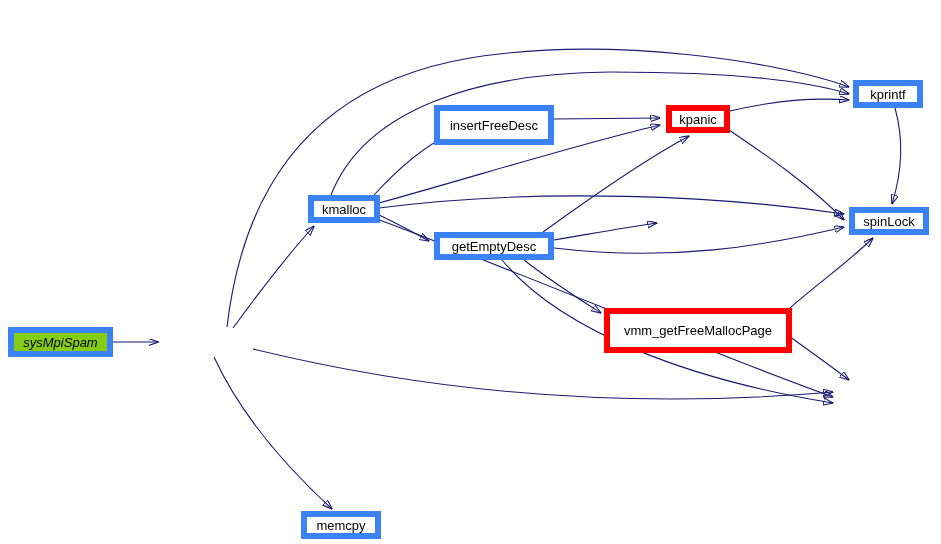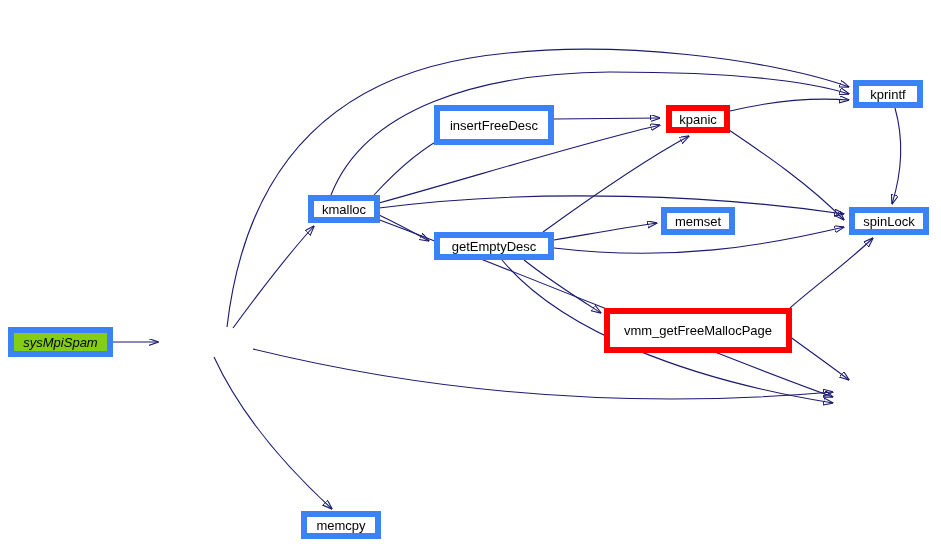--- a/index.html
+++ b/index.html
@@ -96,21 +96,20 @@
   <div class="node" style="left:308px; top:195px; width:72px; height:28px">kmalloc</div>
 
   <div class="node" style="left:434px; top:105px; width:120px; height:40px">insertFreeDesc</div>
 
   <div class="node node-red" style="left:666px; top:105px; width:64px; height:28px">kpanic</div>
 
   <div class="node" style="left:853px; top:80px; width:70px; height:28px">kprintf</div>
 
   <div class="node" style="left:434px; top:232px; width:120px; height:28px">getEmptyDesc</div>
 
-  <div class="node" style="left:661px; top:207px; width:74px; height:28px">memset</div>
 
   <div class="node" style="left:849px; top:207px; width:80px; height:28px">spinLock</div>
 
   <div class="node node-red" style="left:604px; top:308px; width:188px; height:45px">vmm_getFreeMallocPage</div>
 
 
   <div class="node" style="left:301px; top:511px; width:80px; height:28px">memcpy</div>
 
 </div>
 

